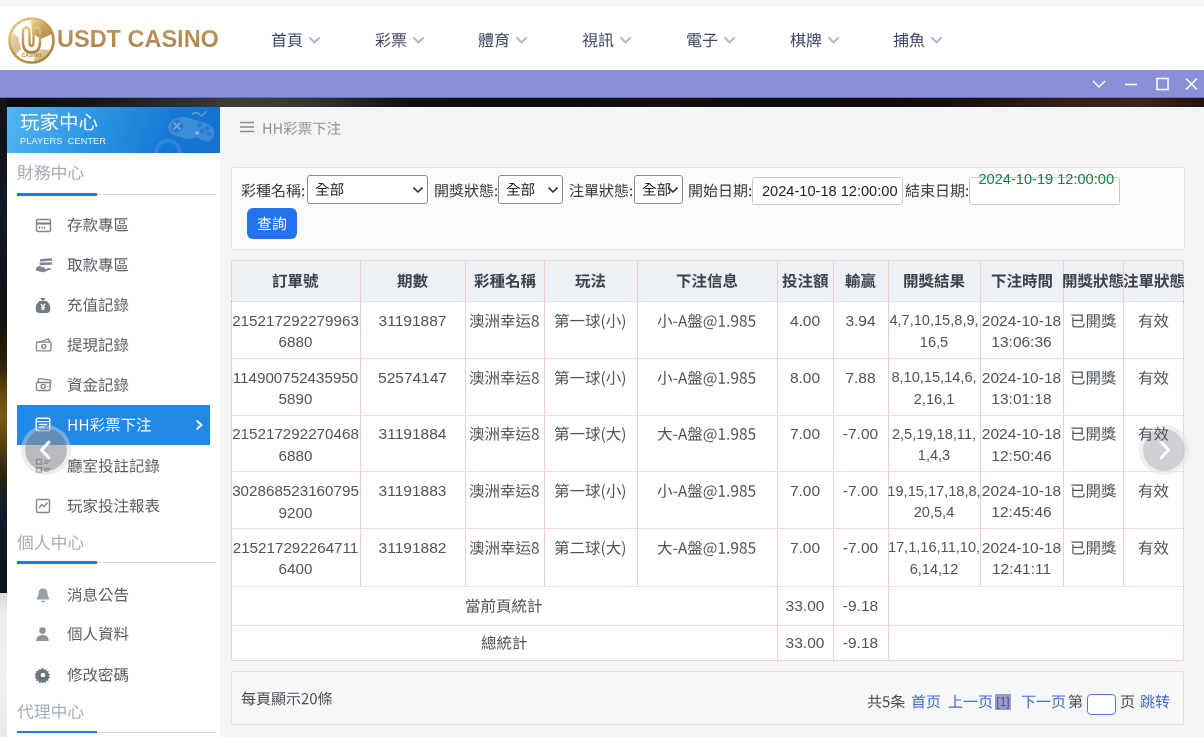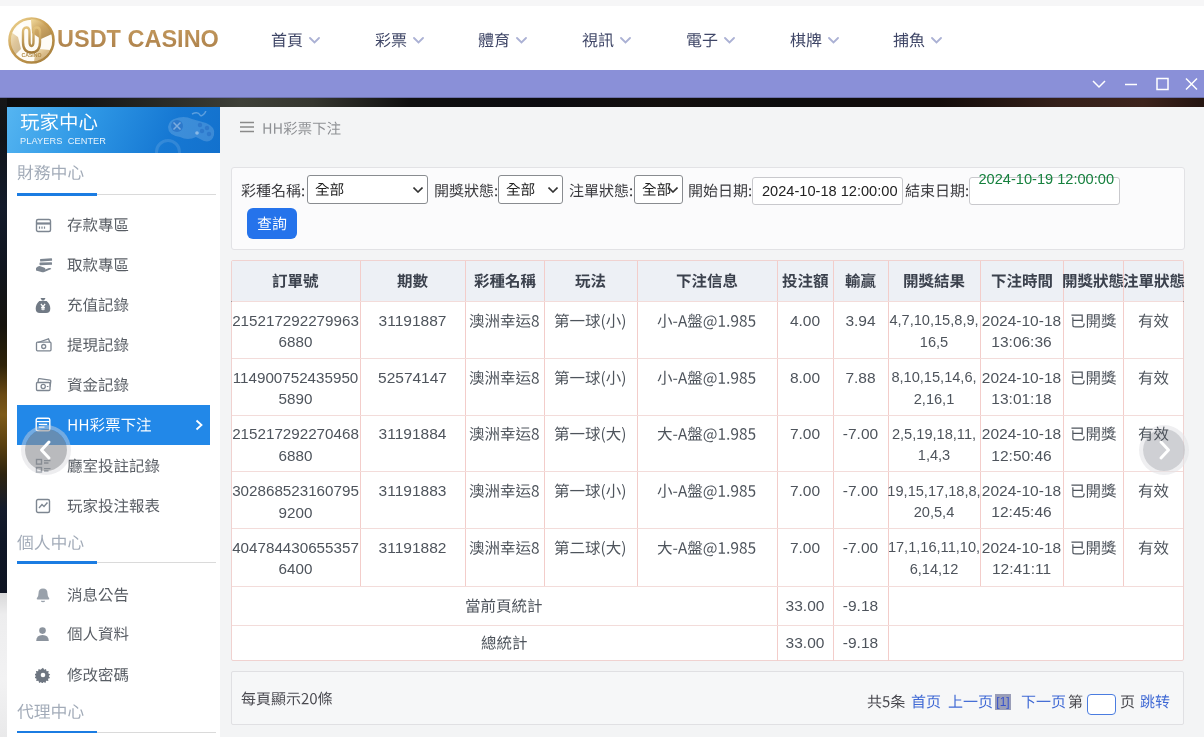--- a/index.html
+++ b/index.html
@@ -678,21 +678,21 @@
 <div style="position:absolute;left:1069.8px;top:482.95px;line-height:0"><svg width="46.5" height="17.98" viewBox="0 -880 3000 1160" fill="#4e545c">
       <path transform="translate(0)" d="M93 -778V-703H747V-440H222V-605H146V-102C146 22 197 52 359 52C397 52 695 52 735 52C900 52 933 -3 952 -187C930 -191 896 -204 876 -218C862 -57 845 -22 736 -22C668 -22 408 -22 355 -22C245 -22 222 -37 222 -101V-366H747V-316H825V-778Z"></path>
       <path transform="translate(1000)" d="M566 -335V-226H426V-335ZM233 -226V-162H358C351 -104 323 -21 239 30C255 41 278 62 289 76C385 11 417 -95 424 -162H566V61H633V-162H769V-226H633V-335H748V-397H251V-335H360V-226ZM383 -605V-518H163V-605ZM383 -658H163V-740H383ZM842 -605V-517H614V-605ZM842 -658H614V-740H842ZM878 -797H543V-459H842V-18C842 -2 837 3 821 4C805 4 752 4 697 3C708 23 718 58 720 78C797 79 847 77 877 65C906 52 916 28 916 -17V-797ZM89 -797V81H163V-460H454V-797Z"></path>
       <path transform="translate(2000)" d="M404 -659 411 -614C463 -619 518 -623 579 -628L578 -670C511 -666 453 -662 404 -659ZM528 -92C659 -42 837 33 926 79L962 19C872 -24 703 -91 577 -137H959V-200H769L792 -223C772 -243 733 -273 701 -294C736 -294 762 -296 781 -302C807 -312 814 -328 814 -363V-465H941V-519H814V-592H743V-519H380V-465H499L456 -432C497 -405 544 -364 566 -335L615 -376C593 -404 548 -440 508 -465H743V-365C743 -355 740 -351 727 -350C715 -350 676 -350 629 -352C638 -334 647 -311 650 -294H687L655 -265C682 -246 714 -221 737 -200H531C532 -213 533 -225 533 -237V-300H458V-239C458 -227 457 -214 454 -200H46V-137H422C376 -78 270 -17 38 21C53 38 72 66 80 82C365 35 473 -53 512 -137H560ZM97 -816V-610H271V-532H50V-471H122V-462C122 -420 110 -345 46 -296C64 -288 92 -273 105 -262C174 -318 190 -408 190 -460V-471H271V-271H340V-837H271V-670H162V-816ZM654 -843C601 -797 506 -753 384 -722C396 -712 415 -692 424 -678C473 -693 518 -710 558 -727C594 -699 631 -664 656 -635C572 -600 472 -578 374 -567C385 -555 399 -534 405 -520C614 -549 819 -615 908 -770L869 -791L856 -789H670C688 -801 705 -814 720 -828ZM705 -657C680 -685 646 -716 613 -742H816C787 -709 749 -681 705 -657Z"></path>
     </svg></div>
 <div style="position:absolute;left:1138.0px;top:482.95px;line-height:0"><svg width="31.0" height="17.98" viewBox="0 -880 2000 1160" fill="#4e545c">
       <path transform="translate(0)" d="M391 -840C379 -797 364 -753 347 -710H63V-640H315C252 -511 160 -391 43 -311C58 -296 81 -270 92 -253C153 -296 207 -349 254 -407V-259C254 -165 245 -53 162 27C176 38 205 69 214 85C274 30 303 -45 317 -119H748V-15C748 0 743 6 726 6C707 7 646 8 580 5C590 26 601 57 605 77C691 77 746 77 779 66C812 53 822 30 822 -14V-524H335C358 -561 378 -600 397 -640H939V-710H427C442 -747 455 -785 467 -822ZM748 -289V-184H326C328 -210 329 -235 329 -258V-289ZM748 -353H329V-456H748Z"></path>
       <path transform="translate(1000)" d="M169 -600C137 -523 87 -441 35 -384C50 -374 77 -350 88 -339C140 -399 197 -494 234 -581ZM334 -573C379 -519 426 -445 445 -396L505 -431C485 -479 436 -551 390 -603ZM201 -816C230 -779 259 -729 273 -694H58V-626H513V-694H286L341 -719C327 -753 295 -804 263 -841ZM138 -360C178 -321 220 -276 259 -230C203 -133 129 -55 38 1C54 13 81 41 91 55C176 -3 248 -79 306 -173C349 -118 386 -65 408 -23L468 -70C441 -118 395 -179 344 -240C372 -296 396 -358 415 -424L344 -437C331 -387 314 -341 294 -297C261 -333 226 -369 194 -400ZM657 -588H824C804 -454 774 -340 726 -246C685 -328 654 -420 633 -518ZM645 -841C616 -663 566 -492 484 -383C500 -370 525 -341 535 -326C555 -354 573 -385 590 -419C615 -330 646 -248 684 -176C625 -89 546 -22 440 27C456 40 482 69 492 83C588 33 664 -30 723 -109C775 -30 838 35 914 79C926 60 950 33 967 19C886 -23 820 -90 766 -174C831 -284 871 -420 897 -588H954V-658H677C692 -713 704 -771 715 -830Z"></path>
     </svg></div>
 <div style="position:absolute;left:295.5px;top:538.9px;width:0;font: 15.2px 'Liberation Sans';color:#4e545c;letter-spacing:0px;display:flex;justify-content:center;white-space:nowrap">
-    <span>404784430655357</span>
+    <span>215217292264711</span>
   </div>
 <div style="position:absolute;left:295.5px;top:560.4px;width:0;font: 15.2px 'Liberation Sans';color:#4e545c;letter-spacing:0px;display:flex;justify-content:center;white-space:nowrap">
     <span>6400</span>
   </div>
 <div style="position:absolute;left:412.5px;top:538.7px;width:0;font: 15.5px 'Liberation Sans';color:#4e545c;letter-spacing:0px;display:flex;justify-content:center;white-space:nowrap">
     <span>31191882</span>
   </div>
 <div style="position:absolute;left:469.2px;top:539.75px;line-height:0"><svg width="70.6" height="17.98" viewBox="0 -880 4555 1160" fill="#4e545c">
       <path transform="translate(0)" d="M89 -772C147 -738 219 -685 254 -648L299 -702C263 -737 191 -788 133 -820ZM37 -501C96 -468 169 -417 204 -382L248 -437C212 -472 137 -520 79 -550ZM60 10 123 55C172 -36 228 -158 271 -260L215 -304C167 -194 104 -66 60 10ZM638 -87C726 -36 844 37 902 81L947 30C886 -14 767 -84 682 -131ZM331 -742V-261H398V-680H838V-316C838 -308 836 -305 828 -305C821 -305 801 -305 778 -306C786 -291 797 -267 801 -250C838 -250 865 -251 884 -261C902 -271 907 -287 907 -316V-742H621L662 -826L580 -841C572 -812 559 -774 546 -742ZM721 -591C712 -567 692 -529 678 -505L706 -492H642V-601C691 -607 737 -616 773 -626L737 -665C669 -647 544 -631 443 -624C449 -612 455 -595 458 -584C499 -586 543 -589 587 -594V-492H524L551 -506C544 -526 526 -558 509 -582L469 -566C484 -543 500 -514 508 -492H435V-444H562C526 -395 469 -346 418 -323C430 -312 447 -294 455 -281C500 -308 550 -356 587 -406V-287H642V-392C682 -363 737 -322 760 -302L790 -346C765 -365 672 -426 642 -443V-444H803V-492H718C733 -514 749 -543 768 -572ZM580 -264C577 -243 574 -224 570 -206H277V-142H547C508 -61 429 -10 259 19C272 34 291 63 297 81C495 41 583 -30 625 -142H953V-206H643C647 -224 650 -244 653 -264Z"></path>
       <path transform="translate(1000)" d="M409 -818V-469C409 -288 396 -108 272 35C291 45 320 66 334 80C465 -75 480 -272 480 -468V-818ZM487 -524C515 -453 543 -361 553 -300L608 -321C597 -381 569 -472 539 -542ZM81 -776C137 -745 209 -697 243 -665L289 -726C253 -756 180 -800 126 -829ZM38 -506C95 -477 170 -433 207 -404L251 -465C212 -493 137 -534 80 -561ZM58 27 126 67C169 -25 220 -148 257 -253L197 -292C156 -180 99 -50 58 27ZM273 -527C303 -452 333 -353 342 -287L402 -309C391 -373 361 -470 329 -545ZM843 -819V-336C822 -399 781 -489 740 -558L696 -539V-803H625V58H696V-521C735 -449 775 -358 791 -298L843 -321V79H916V-819Z"></path>

